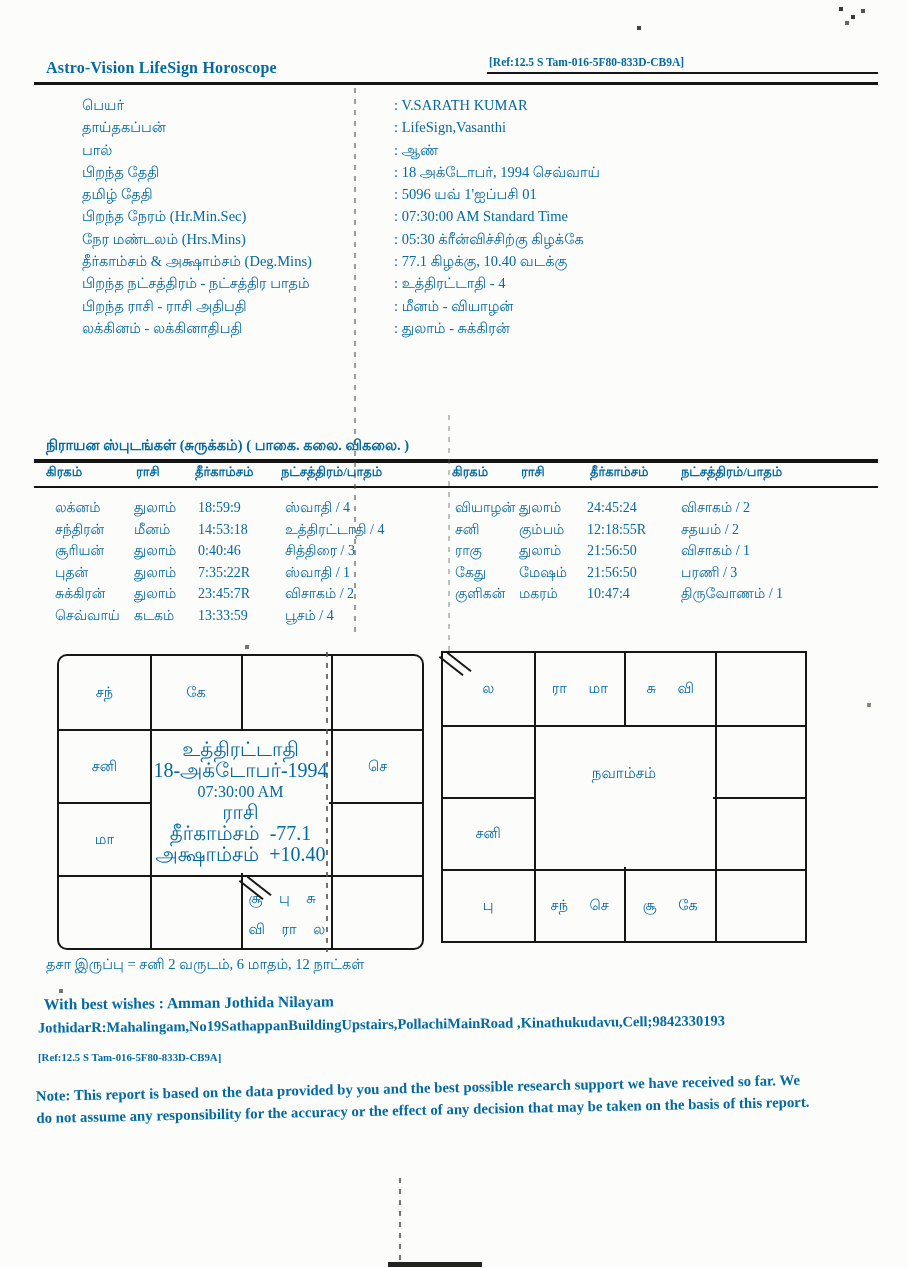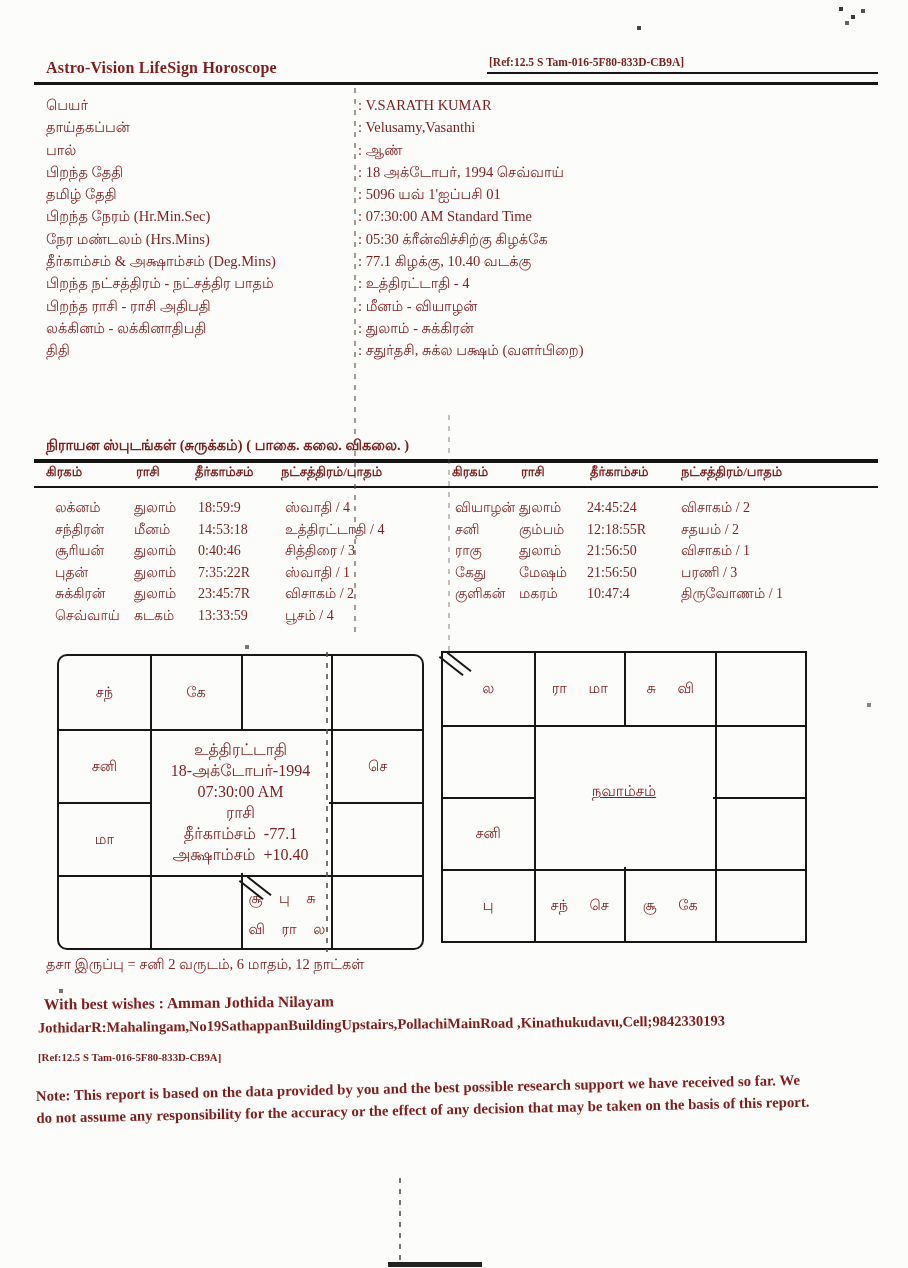--- a/index.html
+++ b/index.html
@@ -1,29 +1,29 @@
 <!DOCTYPE html>
 <html><head>
 <meta charset="utf-8">
 <style>
   html,body{margin:0;padding:0;background:#e8e8e4;}
   .page{position:relative;width:908px;height:1268px;margin:0 auto;background:#fcfcfa;
-        font-family:"Liberation Serif","DejaVu Serif",serif;color:#7f1d1d;overflow:hidden;}
+        font-family:"Liberation Serif","DejaVu Serif",serif;color:#0369a1;overflow:hidden;}
   .abs{position:absolute;}
 
   
   .hdr-title{left:46px;top:59px;font-size:16px;font-weight:bold;letter-spacing:.2px;}
   .hdr-ref{left:489px;top:56px;font-size:11.5px;font-weight:bold;}
   .hdr-refline{left:487px;top:72px;width:391px;height:2px;background:#161614;}
   .hdr-line{left:34px;top:82px;width:844px;height:3px;background:#161614;}
 
   
   .info{left:46px;top:97px;width:830px;}
   .irow{height:22.3px;font-size:14.5px;white-space:nowrap;}
-  .ilabel{display:inline-block;width:312px;}
+  .ilabel{display:inline-block;width:312px;margin-left:36px;}
   .ival{}
 
   
   .sec-title{left:46px;top:437px;font-size:14.5px;font-weight:600;}
   .rule-thick{left:34px;top:459px;width:844px;height:4px;background:#141412;}
   .rule-thin{left:34px;top:486px;width:844px;height:2px;background:#141412;}
   .th{top:464px;font-size:13px;font-weight:bold;white-space:nowrap;}
   .trow{left:0;width:908px;height:21px;font-size:14px;white-space:nowrap;}
   .trow span{position:absolute;}
   .c-pl-l{left:55px;font-family:Liberation Mono, monospace;}  .c-ra-l{left:134px;} .c-dg-l{left:198px;} .c-nk-l{left:285px;}
@@ -33,23 +33,23 @@
   .chart{position:absolute;border:2px solid #171715;background:#fcfcfa;}
   .rasi{left:57px;top:654px;width:363px;height:292px;border-radius:10px;}
   .nav{left:441px;top:651px;width:362px;height:288px;}
   .grid{display:grid;width:100%;height:100%;grid-template-columns:repeat(4,1fr);grid-template-rows:repeat(4,1fr);}
   .cell{border-left:2px solid #171715;border-top:2px solid #171715;display:flex;align-items:center;
         justify-content:center;font-size:14.5px;position:relative;word-spacing:18px;}
   .cell.nl{border-left:none;} .cell.nt{border-top:none;}
   .center-box{position:absolute;left:calc(25% + 2px);top:calc(25% + 2px);width:calc(50% - 4px);
         height:calc(50% - 4px);background:#fcfcfa;display:flex;flex-direction:column;
         align-items:center;justify-content:center;text-align:center;}
-  .rc-line{font-size:16px;line-height:21px;white-space:pre;}
+  .rc-line{font-size:20px;line-height:21px;white-space:pre;}
   .rc-time{font-size:16px;}
-  .nav-center{justify-content:flex-start;padding-top:56px;box-sizing:border-box;font-size:15px;text-decoration:underline;}
+  .nav-center{justify-content:flex-start;padding-top:38px;box-sizing:border-box;font-size:15px;}
   .pl2{display:flex;flex-direction:column;gap:13px;word-spacing:13px;font-size:14.5px;margin-top:4px;}
   .lagna{position:absolute;width:30px;height:2px;background:#171715;transform:rotate(38deg);transform-origin:0 0;}
   .lg1{top:3px;left:-3px;} .lg2{top:-1px;left:5px;}
 
   
   .dasa{left:46px;top:956px;font-size:14.5px;}
   .wish1{left:44px;top:994px;font-size:15.5px;font-weight:bold;transform:rotate(-.6deg);}
   .wish2{left:38px;top:1016px;font-size:14.5px;font-weight:bold;transform:rotate(-.6deg);white-space:nowrap;}
   .fref{left:38px;top:1051px;font-size:10.8px;font-weight:bold;}
   .note{left:36px;top:1076px;width:850px;font-size:14.8px;font-weight:600;line-height:22px;transform:rotate(-1.2deg);}
@@ -71,31 +71,30 @@
 
 <div class="page">
 
   <div class="abs hdr-title">Astro-Vision LifeSign Horoscope</div>
   <div class="abs hdr-ref">[Ref:12.5 S Tam-016-5F80-833D-CB9A]</div>
   <div class="abs hdr-refline"></div>
   <div class="abs hdr-line"></div>
 
   <div class="abs info">
     <div class="irow"><span class="ilabel">பெயர்</span><span class="ival">: V.SARATH KUMAR</span></div>
-    <div class="irow"><span class="ilabel">தாய்தகப்பன்</span><span class="ival">: Velusamy,Vasanthi</span></div>
+    <div class="irow"><span class="ilabel">தாய்தகப்பன்</span><span class="ival">: LifeSign,Vasanthi</span></div>
     <div class="irow"><span class="ilabel">பால்</span><span class="ival">: ஆண்</span></div>
     <div class="irow"><span class="ilabel">பிறந்த தேதி</span><span class="ival">: 18 அக்டோபர், 1994  செவ்வாய்</span></div>
     <div class="irow"><span class="ilabel">தமிழ் தேதி</span><span class="ival">: 5096 யவ் 1'ஐப்பசி 01</span></div>
     <div class="irow"><span class="ilabel">பிறந்த நேரம் (Hr.Min.Sec)</span><span class="ival">: 07:30:00 AM Standard Time</span></div>
     <div class="irow"><span class="ilabel">நேர மண்டலம் (Hrs.Mins)</span><span class="ival">: 05:30 க்ரீன்விச்சிற்கு கிழக்கே</span></div>
     <div class="irow"><span class="ilabel">தீர்காம்சம் &amp; அக்ஷாம்சம் (Deg.Mins)</span><span class="ival">: 77.1 கிழக்கு, 10.40 வடக்கு</span></div>
     <div class="irow"><span class="ilabel">பிறந்த நட்சத்திரம் - நட்சத்திர பாதம்</span><span class="ival">: உத்திரட்டாதி - 4</span></div>
     <div class="irow"><span class="ilabel">பிறந்த ராசி - ராசி அதிபதி</span><span class="ival">: மீனம் - வியாழன்</span></div>
     <div class="irow"><span class="ilabel">லக்கினம் - லக்கினாதிபதி</span><span class="ival">: துலாம் - சுக்கிரன்</span></div>
-    <div class="irow"><span class="ilabel">திதி</span><span class="ival">: சதுர்தசி, சுக்ல பக்ஷம் (வளர்பிறை)</span></div>
   </div>
 
   <div class="abs sec-title">நிராயன ஸ்புடங்கள் (சுருக்கம்) ( பாகை. கலை. விகலை. )</div>
   <div class="abs rule-thick"></div>
   <span class="abs th" style="left:46px">கிரகம்</span>
   <span class="abs th" style="left:136px">ராசி</span>
   <span class="abs th" style="left:195px">தீர்காம்சம்</span>
   <span class="abs th" style="left:281px">நட்சத்திரம்/பாதம்</span>
   <span class="abs th" style="left:452px">கிரகம்</span>
   <span class="abs th" style="left:521px">ராசி</span>

